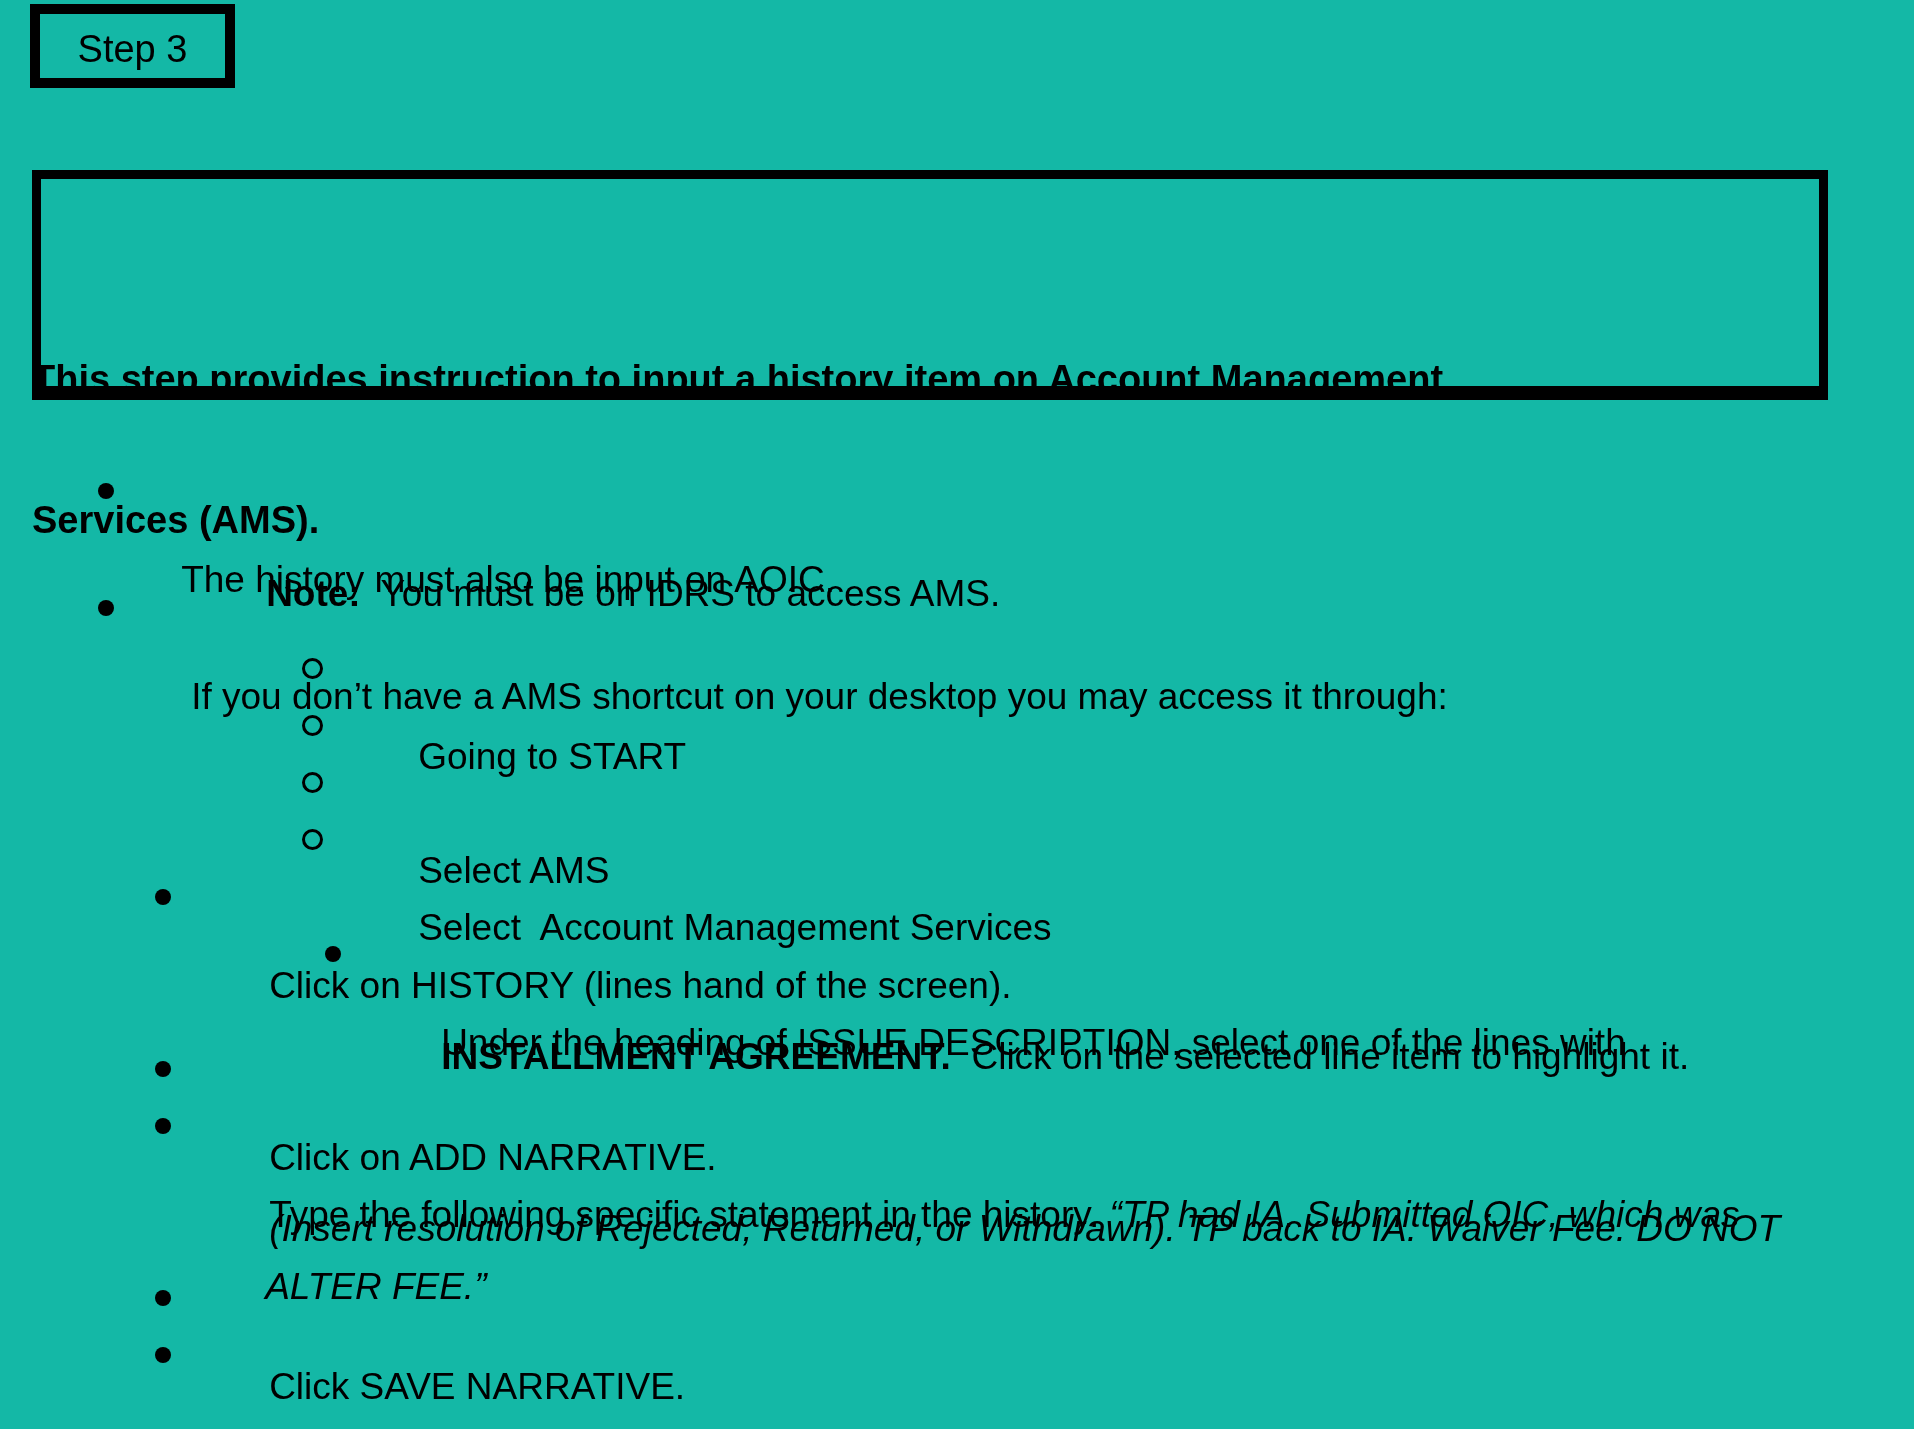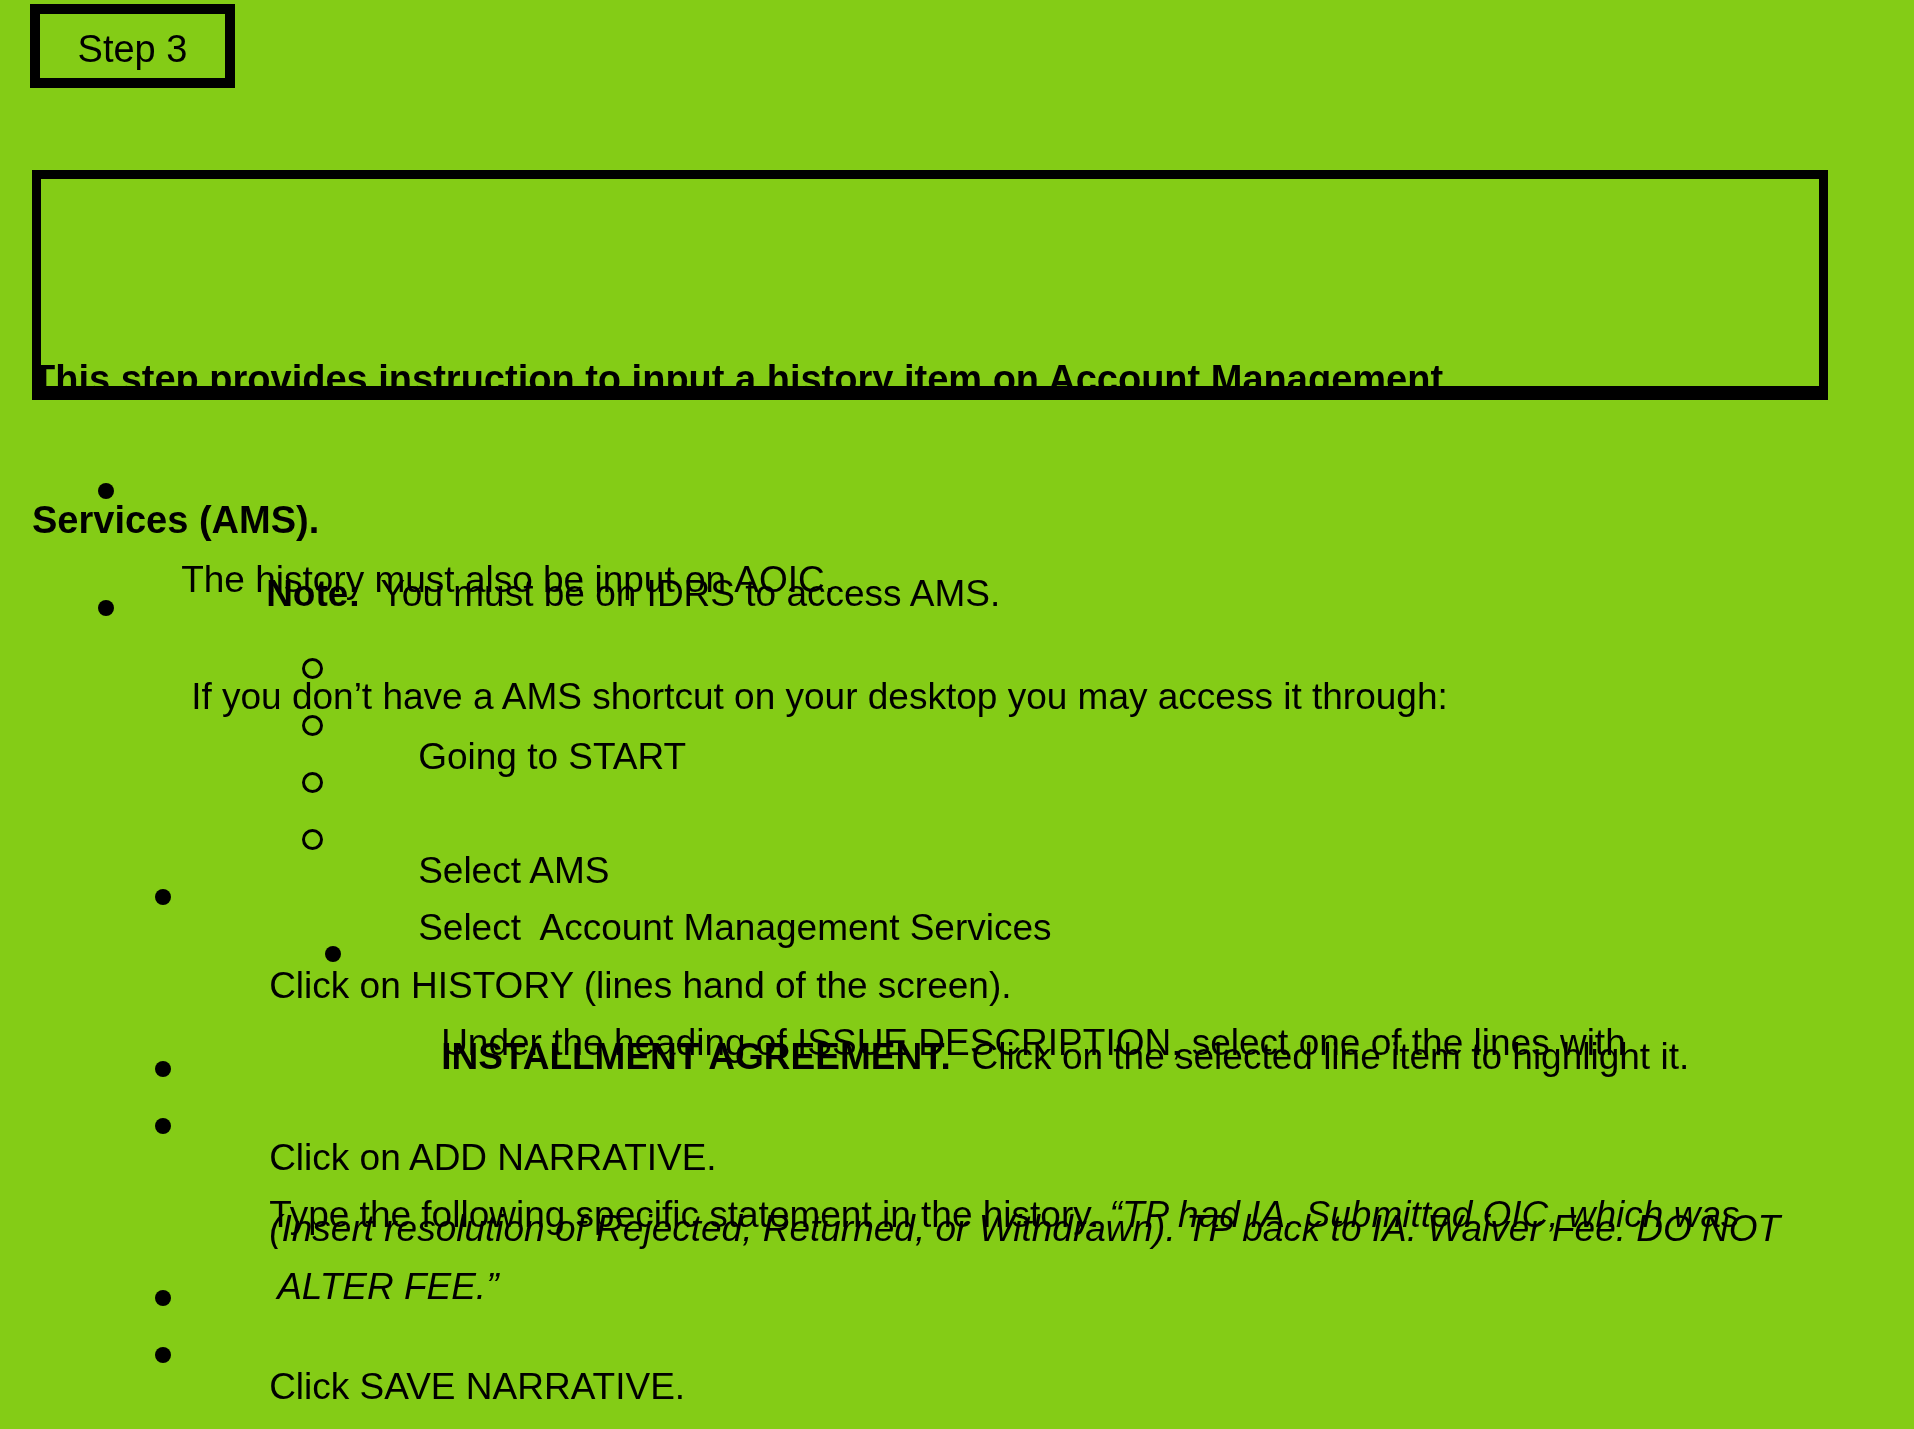--- a/index.html
+++ b/index.html
@@ -4,21 +4,21 @@
 <style>
   html, body {
     margin: 0;
     padding: 0;
     background: #ffffff;
   }
   #page {
     position: relative;
     width: 1914px;
     height: 1429px;
-    background: #84cc16;
+    background: #14b8a6;
     color: #000000;
     font-family: "Liberation Sans", "DejaVu Sans", sans-serif;
     overflow: hidden;
   }
 
   
   .step-box {
     position: absolute;
     left: 30px;
     top: 4px;
@@ -159,21 +159,21 @@
 
   <div class="line" style="left:228px; top:1163px;">
     <span class="txt i">(Insert resolution of Rejected, Returned, or Withdrawn). TP back to IA. Waiver Fee. DO NOT</span>
   </div>
 
   <div class="line" style="left:155px; top:1106px;">
     <span class="marker-disc"></span>
     <span class="txt" style="margin-left:73px;">Type the following specific statement in the history. </span><span class="txt i">“TP had IA. Submitted OIC, which was</span>
   </div>
 
-  <div class="line" style="left:236px; top:1221px;">
+  <div class="line" style="left:224px; top:1221px;">
     <span class="txt i">ALTER FEE.”</span>
   </div>
 
   <div class="line" style="left:155px; top:1278px;">
     <span class="marker-disc"></span>
     <span class="txt" style="margin-left:73px;">Click SAVE NARRATIVE.</span>
   </div>
 
   <div class="line" style="left:155px; top:1335px;">
     <span class="marker-disc"></span>

